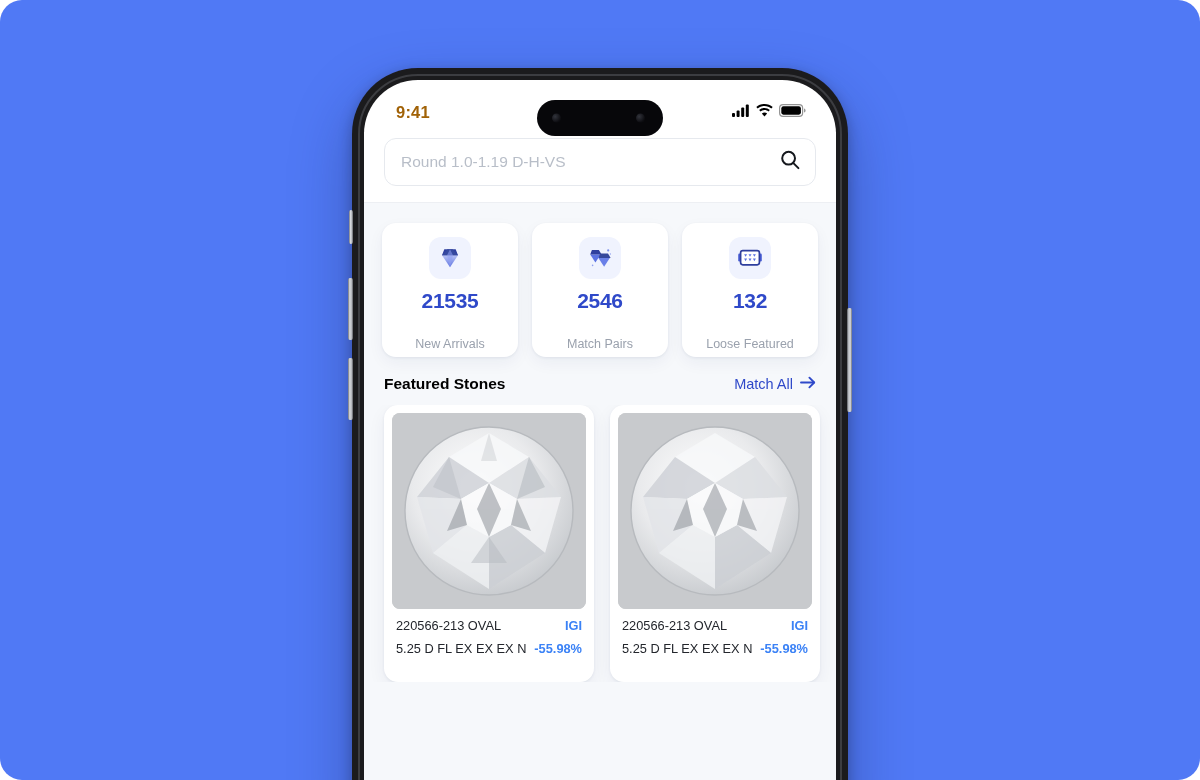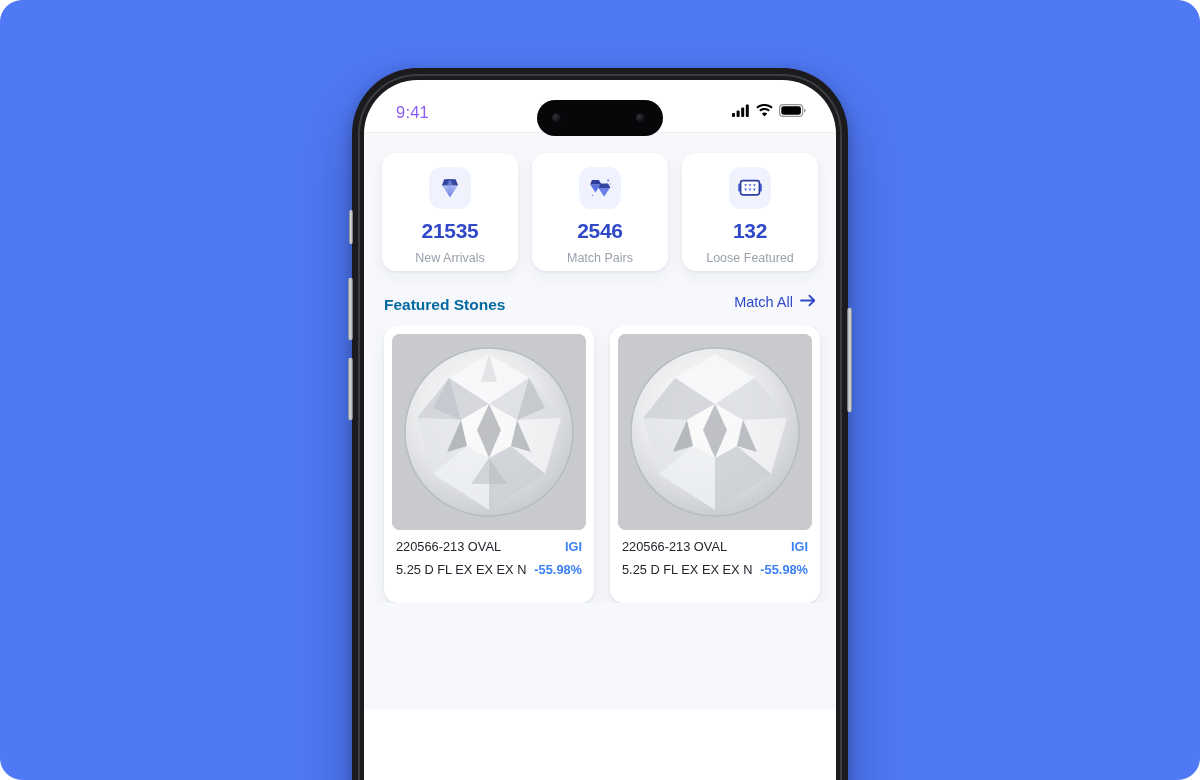--- a/index.html
+++ b/index.html
@@ -57,21 +57,21 @@
   .btn-power  { right:-4px; top:240px; width:5px;  height:104px;
                 background:linear-gradient(270deg,#6e7076,#d8dbe0 35%,#b7babf 70%,#5a5c61); }
 
   
   .statusbar{
     position:relative; height:52px;
     display:flex; align-items:center; justify-content:space-between;
     padding:12px 30px 0 32px;
     z-index:3;
   }
-  .clock{ font-size:16.5px; font-weight:400; color:#8b5cf6; letter-spacing:.2px; }
+  .clock{ font-size:16.5px; font-weight:700; color:#a16207; letter-spacing:.2px; }
   .status-icons{ display:flex; align-items:center; gap:6px; }
   .island{
     position:absolute; left:50%; top:20px;
     transform:translateX(-50%);
     width:126px; height:36px;
     background:#07070a; border-radius:20px;
     z-index:4;
   }
   .island:before,.island:after{
     content:""; position:absolute; top:50%; transform:translateY(-50%);
@@ -136,28 +136,28 @@
     text-align:center;
     box-shadow:0 1px 3px rgba(25,40,90,.07), 0 6px 16px rgba(25,40,90,.05);
     cursor:pointer;
   }
   .stat-icon{
     width:42px; height:42px; margin:0 auto 10px;
     border-radius:12px; background:#f0f3fe;
     display:flex; align-items:center; justify-content:center;
   }
   .stat-value{ font-size:21px; font-weight:700; color:#2f49c9; letter-spacing:-.3px; }
-  .stat-label{ font-size:12.5px; color:#9aa1ad; margin-top:8px; }
+  .stat-label{ font-size:12.5px; color:#9aa1ad; margin-top:24px; }
 
   
   .section-head{
     display:flex; align-items:center; justify-content:space-between;
     padding:2px 20px 12px;
   }
-  .section-title{ font-size:15.5px; font-weight:700; color:#0369a1;margin-top:7px; }
+  .section-title{ font-size:15.5px; font-weight:700; color:#000000; }
   .view-all{
     display:flex; align-items:center; gap:7px;
     font-size:14.5px; font-weight:500; color:#2f49c9; cursor:pointer;
   }
 
   
   .carousel{
     display:flex; gap:16px;
     padding:0 0 0 20px;
     overflow:hidden;
@@ -221,20 +221,31 @@
             <svg width="27" height="13" viewBox="0 0 27 13">
               <rect x="0.6" y="0.6" width="23" height="11.8" rx="3.4" fill="none" stroke="#000" stroke-width="1.2" opacity=".42"></rect>
               <rect x="2.3" y="2.3" width="19.6" height="8.4" rx="2.1" fill="#000"></rect>
               <path d="M25.1 4.4v4.2c.95-.32 1.45-1.08 1.45-2.1s-.5-1.78-1.45-2.1z" fill="#000" opacity=".45"></path>
             </svg>
           </span>
         </div>
       </div>
 
 
+      <div class="search-wrap">
+        <div class="searchbox">
+          <input type="text" placeholder="Round 1.0-1.19 D-H-VS" style="">
+          <span>
+            <svg width="22" height="22" viewBox="0 0 22 22" fill="none" stroke="#15181d" stroke-width="2" stroke-linecap="round">
+              <circle cx="9.6" cy="9.2" r="6.4"></circle>
+              <path d="M14.4 14.1l5 5"></path>
+            </svg>
+          </span>
+        </div>
+      </div>
       <div class="divider"></div>
 
       <div class="content">
 
         <div class="stats">
 
           <div class="stat-card">
             <div class="stat-icon">
               <svg width="24" height="24" viewBox="0 0 24 24">
                 <defs>

